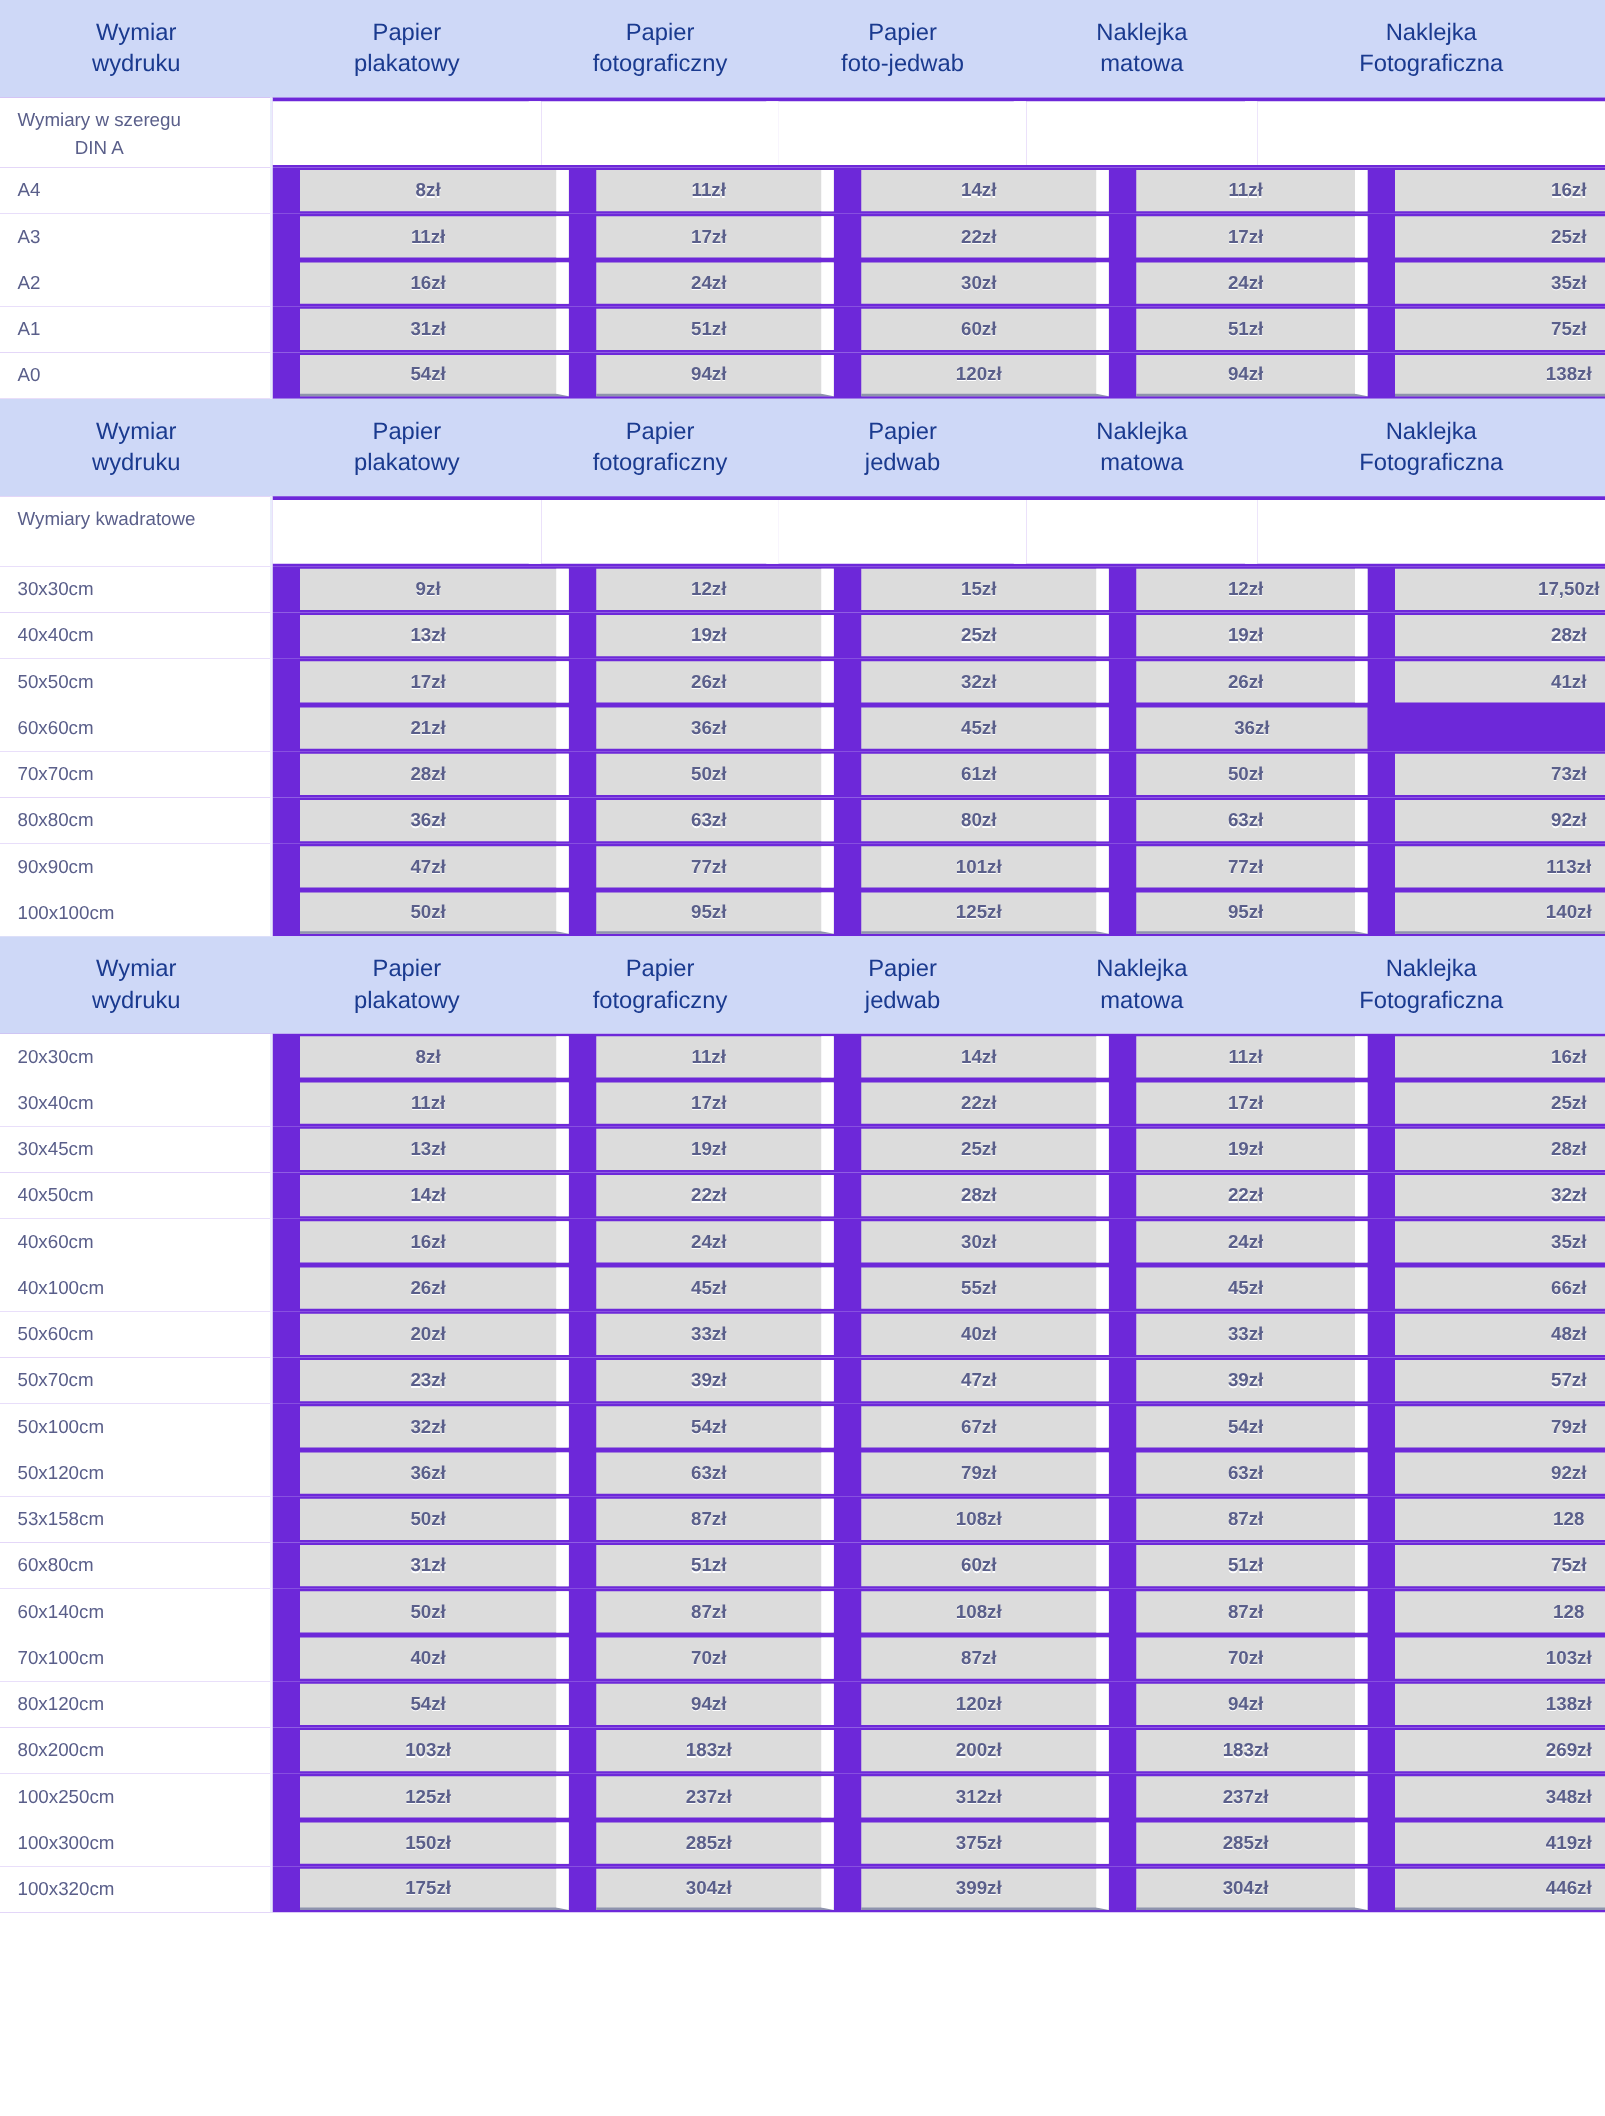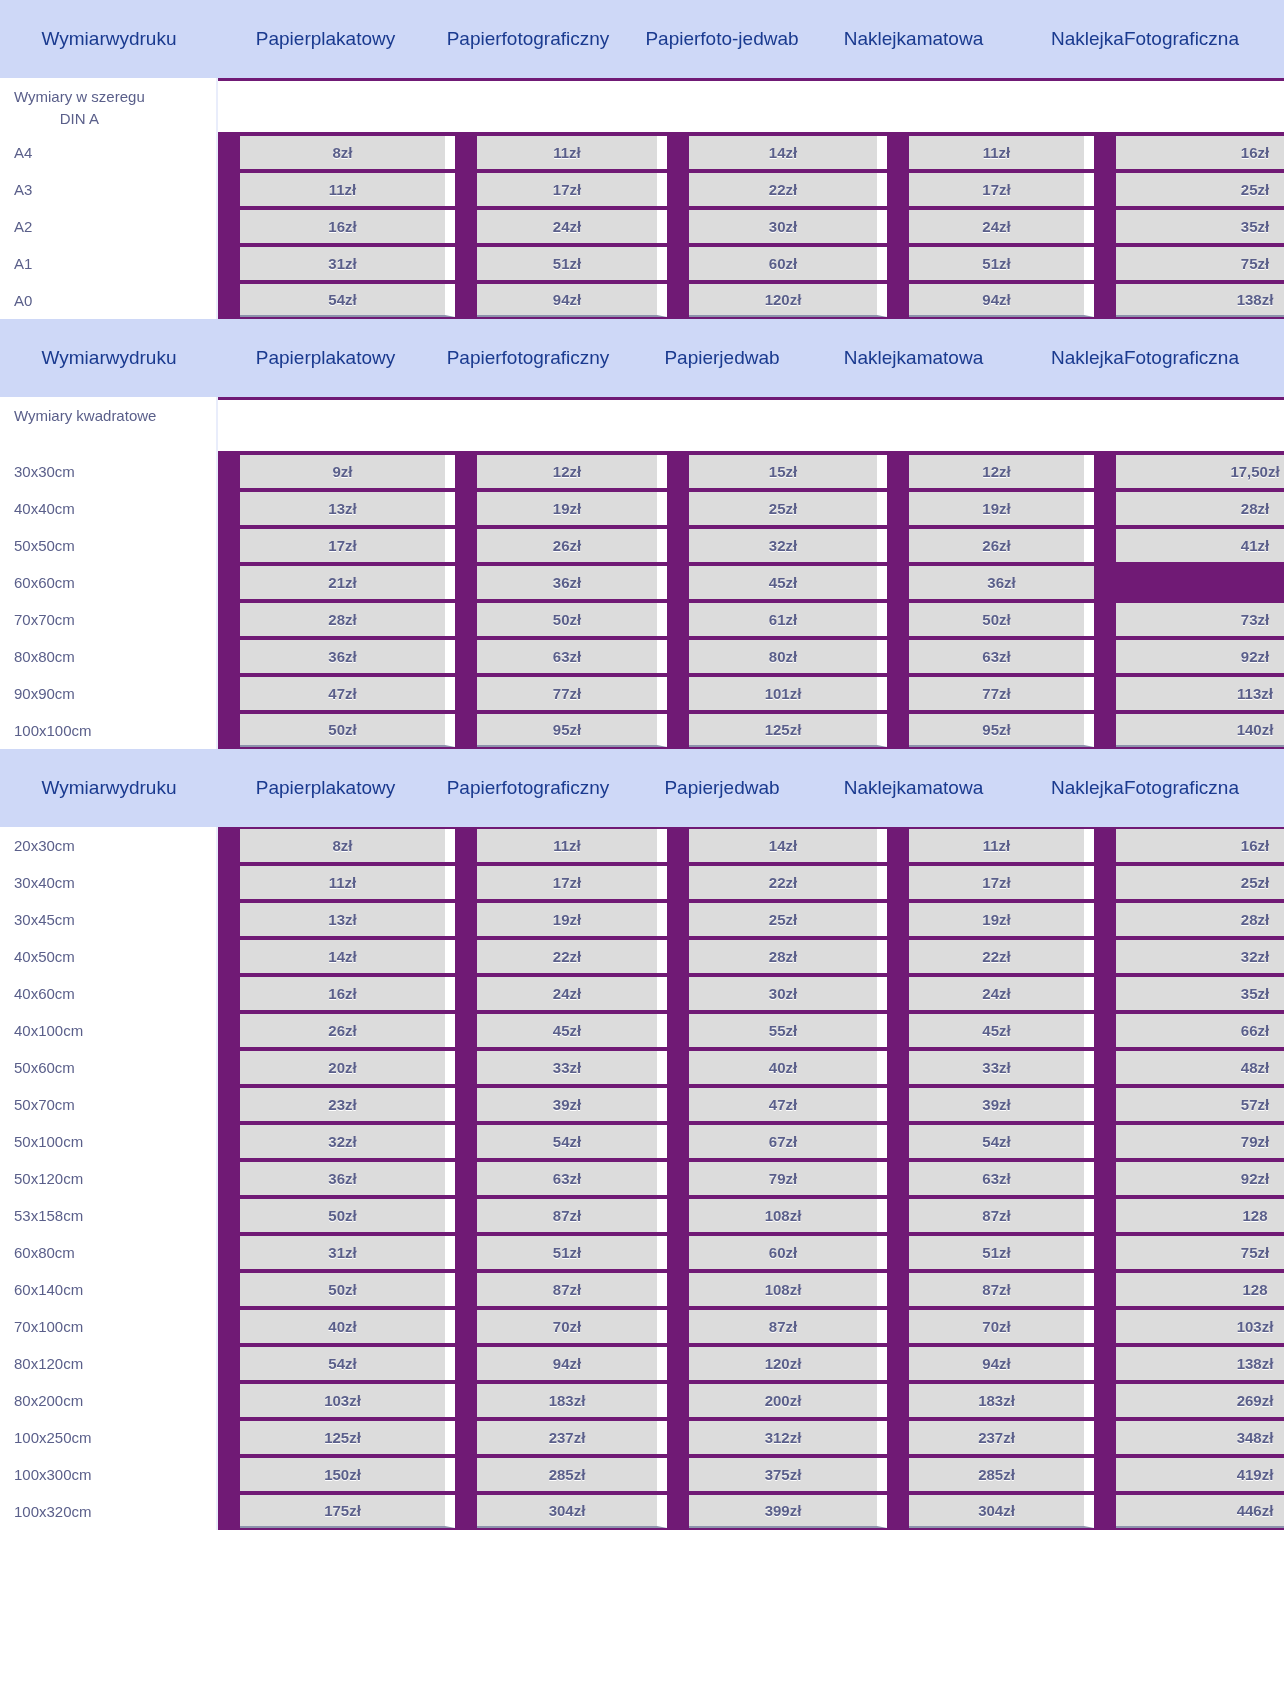--- a/index.html
+++ b/index.html
@@ -21,42 +21,42 @@
   
   .section-header {
     display: flex;
     width: 100%;
     background: #ced8f7;
     height: 78px;
     box-sizing: border-box;
   }
   .section-header .hcell {
     display: flex;
-    flex-direction: row;
+    flex-direction: column;
     align-items: center;
     justify-content: center;
     color: #1a3a8f;
     font-size: 19px;
     line-height: 1.32;
     text-align: center;
     box-sizing: border-box;
     padding: 0 4px;
   }
   .section-header .hcell .l1,
   .section-header .hcell .l2 {
     display: block;
     white-space: nowrap;
   }
 
   
   .trow {
     display: flex;
     width: 100%;
     box-sizing: border-box;
-    background: #701a75;
+    background: #6d28d9;
   }
   .trow.group-row { height: 56px; }
   .trow.data-row  { height: 37px; gap: 22px; }
 
   .cell {
     box-sizing: border-box;
     display: flex;
     align-items: center;
     position: relative;
   }

